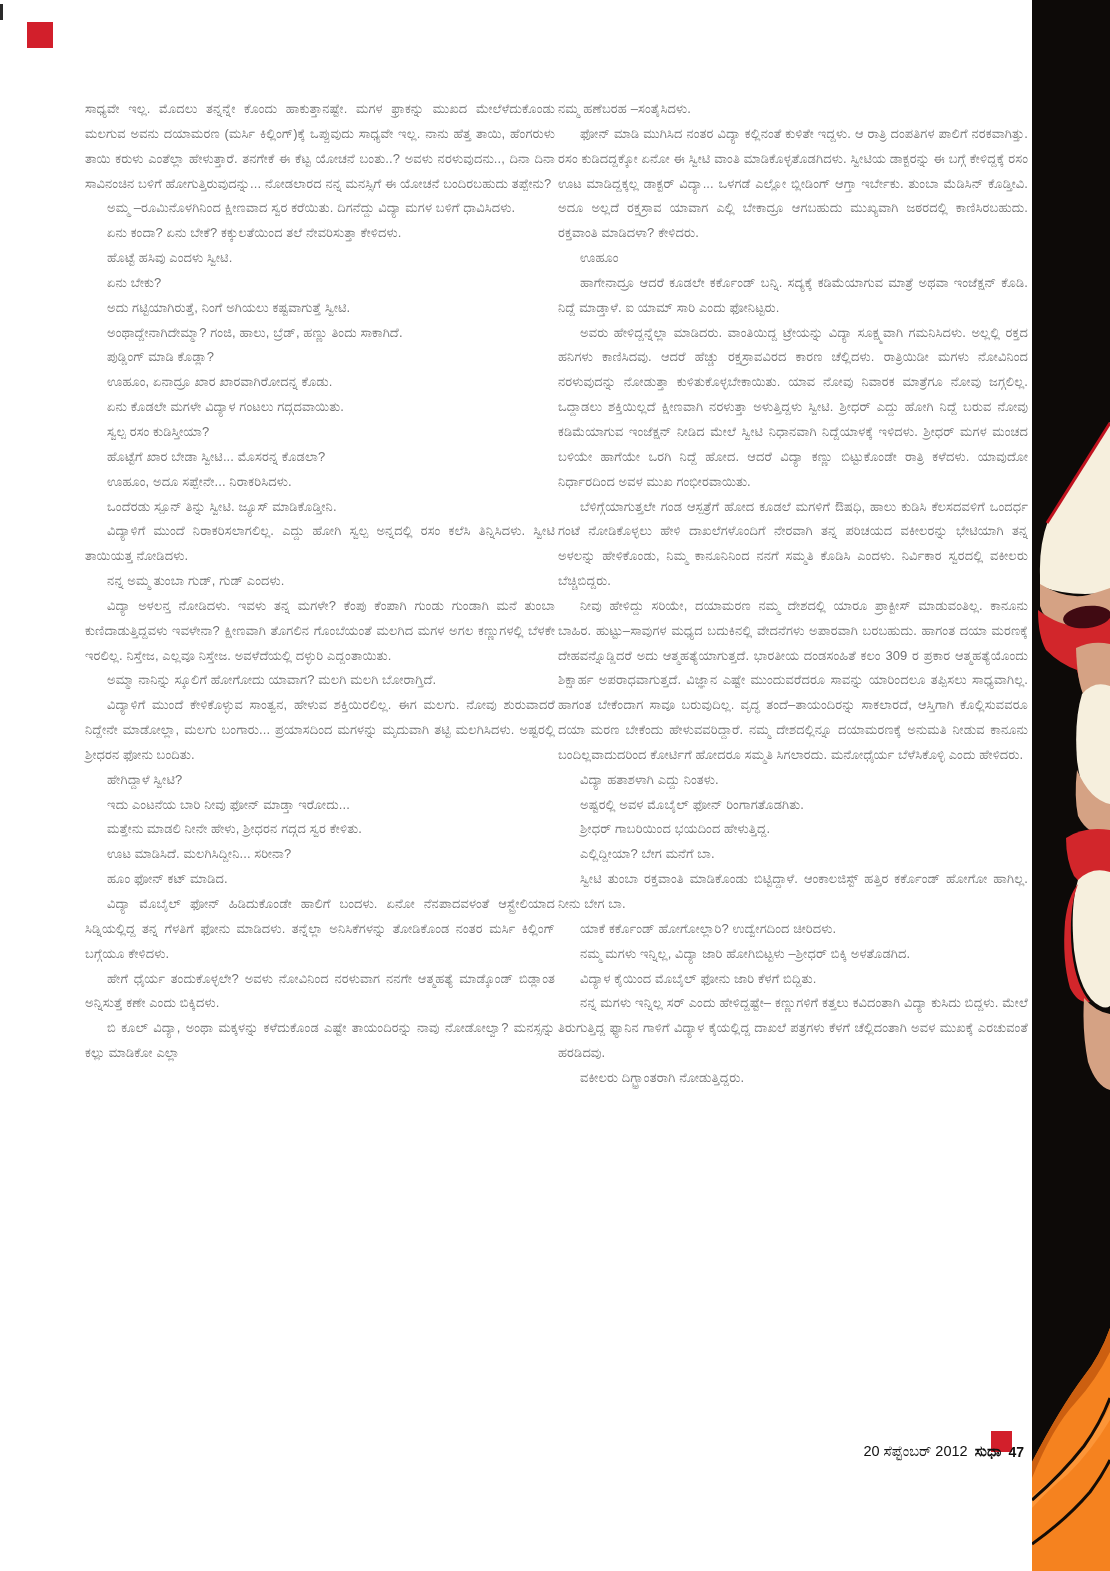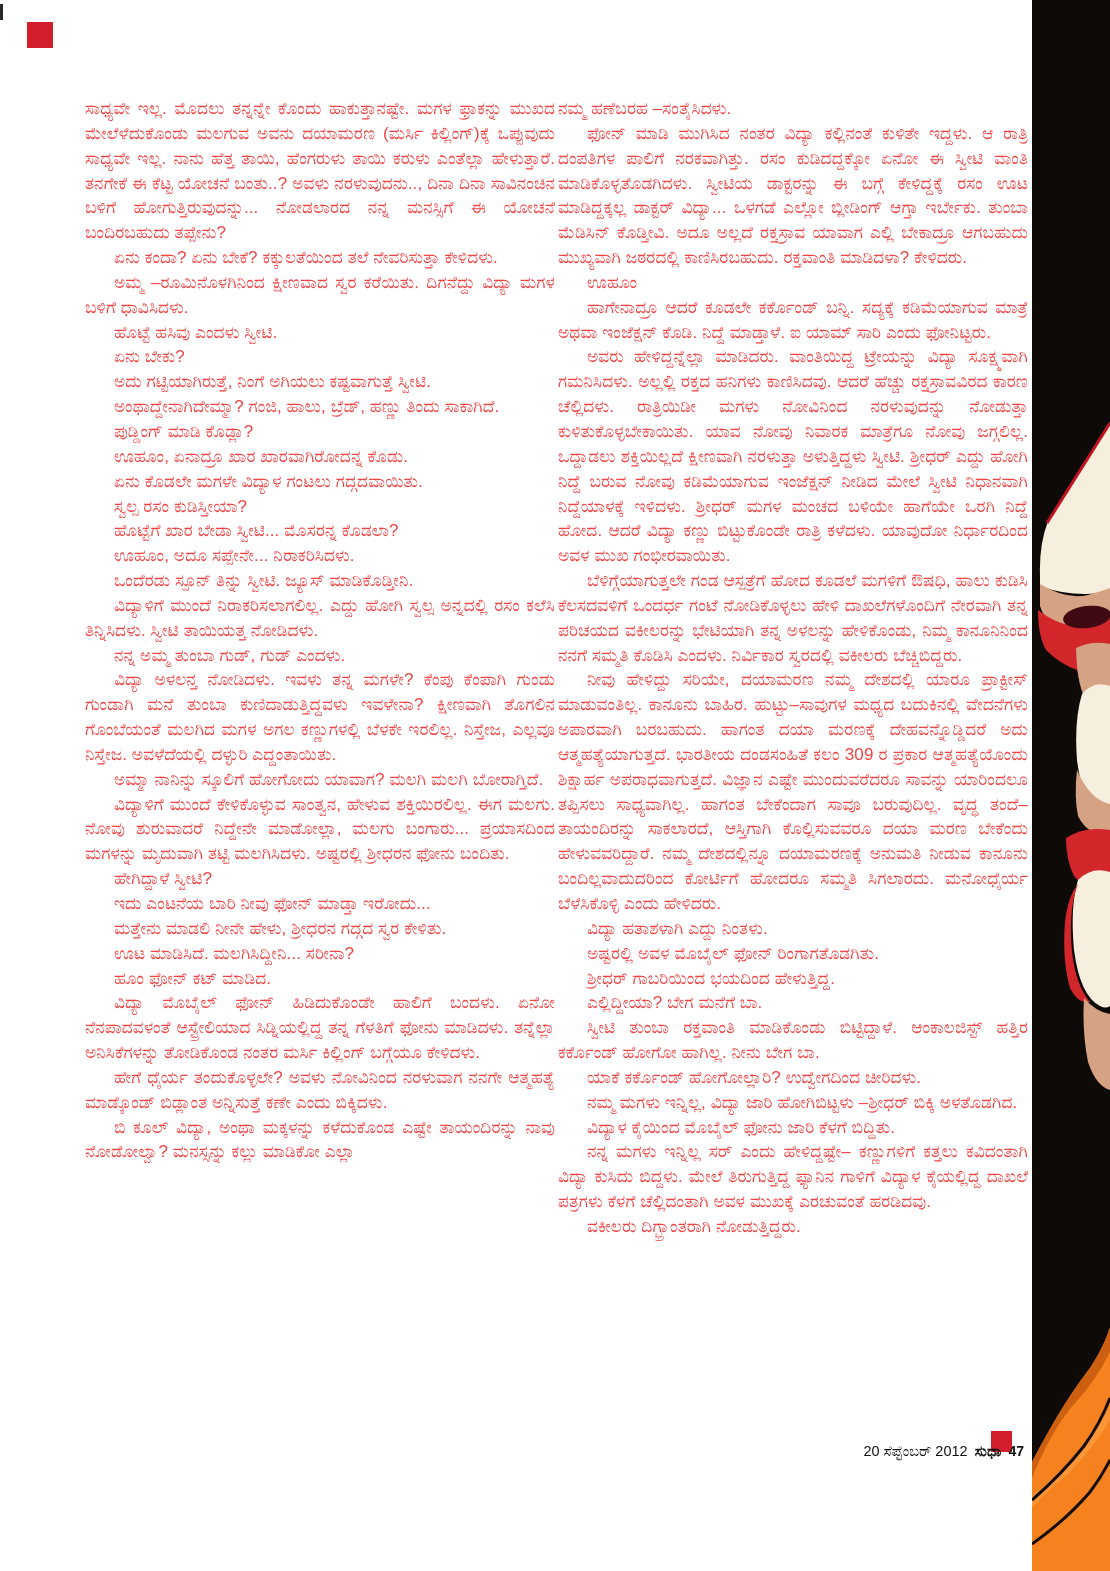--- a/index.html
+++ b/index.html
@@ -7,50 +7,50 @@
     position:relative;width:1110px;height:1571px;background:#ffffff;
     overflow:hidden;font-family:"Liberation Sans","DejaVu Sans",sans-serif;
     margin:0 auto;
   }
   .edge-mark{position:absolute;left:0;top:4px;width:3px;height:16px;background:#2a2a2a;}
   .sq{position:absolute;background:#d21f2b;}
   .sq-top{left:27px;top:22px;width:26px;height:26px;}
   .sq-end{left:991px;top:1431px;width:21px;height:21px;}
   .col{
     position:absolute;top:97px;width:470px;
-    font-size:17px;line-height:24.85px;text-align:justify;
-    color:#ef4444;letter-spacing:.1px;
+    font-size:13px;line-height:24.85px;text-align:justify;
+    color:#737373;letter-spacing:.1px;
   }
   .col p{margin:0;text-indent:1.7em;}
   .col p:first-child{text-indent:0;}
   .col-1{left:85px;}
   .col-2{left:558px;}
   .footer{
     position:absolute;top:1443px;right:86px;
-    display:flex;align-items:flex-start;gap:7px;
+    display:flex;align-items:center;gap:7px;
     font-size:14.5px;color:#111;
   }
   .footer .mag{font-weight:bold;}
   .footer .pg{font-weight:bold;font-size:14px;}
   .art{position:absolute;right:0;top:0;width:78px;height:1571px;}
   .art svg{display:block;}
 </style>
 </head>
 <body>
 
 <div class="page">
 
   <div class="edge-mark"></div>
 
   <div class="sq sq-top"></div>
 
   <div class="col col-1">
       <p>ಸಾಧ್ಯವೇ ಇಲ್ಲ. ಮೊದಲು ತನ್ನನ್ನೇ ಕೊಂದು ಹಾಕುತ್ತಾನಷ್ಟೇ. ಮಗಳ ಫ್ರಾಕನ್ನು ಮುಖದ ಮೇಲೆಳೆದುಕೊಂಡು ಮಲಗುವ ಅವನು ದಯಾಮರಣ (ಮರ್ಸಿ ಕಿಲ್ಲಿಂಗ್)ಕ್ಕೆ ಒಪ್ಪುವುದು ಸಾಧ್ಯವೇ ಇಲ್ಲ. ನಾನು ಹೆತ್ತ ತಾಯಿ, ಹೆಂಗರುಳು ತಾಯಿ ಕರುಳು ಎಂತೆಲ್ಲಾ ಹೇಳುತ್ತಾರೆ. ತನಗೇಕೆ ಈ ಕೆಟ್ಟ ಯೋಚನೆ ಬಂತು..? ಅವಳು ನರಳುವುದನು.., ದಿನಾ ದಿನಾ ಸಾವಿನಂಚಿನ ಬಳಿಗೆ ಹೋಗುತ್ತಿರುವುದನ್ನು... ನೋಡಲಾರದ ನನ್ನ ಮನಸ್ಸಿಗೆ ಈ ಯೋಚನೆ ಬಂದಿರಬಹುದು ತಪ್ಪೇನು?</p>
+      <p>ಅಮ್ಮ –ರೂಮಿನೊಳಗಿನಿಂದ ಕ್ಷೀಣವಾದ ಸ್ವರ ಕರೆಯಿತು. ದಿಗನೆದ್ದು ವಿದ್ಯಾ ಮಗಳ ಬಳಿಗೆ ಧಾವಿಸಿದಳು.</p>
       <p>ಏನು ಕಂದಾ? ಏನು ಬೇಕೆ? ಕಕ್ಕುಲತೆಯಿಂದ ತಲೆ ನೇವರಿಸುತ್ತಾ ಕೇಳಿದಳು.</p>
-      <p>ಅಮ್ಮ –ರೂಮಿನೊಳಗಿನಿಂದ ಕ್ಷೀಣವಾದ ಸ್ವರ ಕರೆಯಿತು. ದಿಗನೆದ್ದು ವಿದ್ಯಾ ಮಗಳ ಬಳಿಗೆ ಧಾವಿಸಿದಳು.</p>
       <p>ಹೊಟ್ಟೆ ಹಸಿವು ಎಂದಳು ಸ್ವೀಟಿ.</p>
       <p>ಏನು ಬೇಕು?</p>
       <p>ಅದು ಗಟ್ಟಿಯಾಗಿರುತ್ತೆ, ನಿಂಗೆ ಅಗಿಯಲು ಕಷ್ಟವಾಗುತ್ತೆ ಸ್ವೀಟಿ.</p>
       <p>ಅಂಥಾದ್ದೇನಾಗಿದೇಮ್ಮಾ? ಗಂಜಿ, ಹಾಲು, ಬ್ರೆಡ್, ಹಣ್ಣು ತಿಂದು ಸಾಕಾಗಿದೆ.</p>
       <p>ಪುಡ್ಡಿಂಗ್ ಮಾಡಿ ಕೊಡ್ಲಾ?</p>
       <p>ಊಹೂಂ, ಏನಾದ್ರೂ ಖಾರ ಖಾರವಾಗಿರೋದನ್ನ ಕೊಡು.</p>
       <p>ಏನು ಕೊಡಲೇ ಮಗಳೇ ವಿದ್ಯಾಳ ಗಂಟಲು ಗದ್ಗದವಾಯಿತು.</p>
       <p>ಸ್ವಲ್ಪ ರಸಂ ಕುಡಿಸ್ತೀಯಾ?</p>
       <p>ಹೊಟ್ಟೆಗೆ ಖಾರ ಬೇಡಾ ಸ್ವೀಟಿ... ಮೊಸರನ್ನ ಕೊಡಲಾ?</p>
       <p>ಊಹೂಂ, ಅದೂ ಸಪ್ಪೇನೇ... ನಿರಾಕರಿಸಿದಳು.</p>

